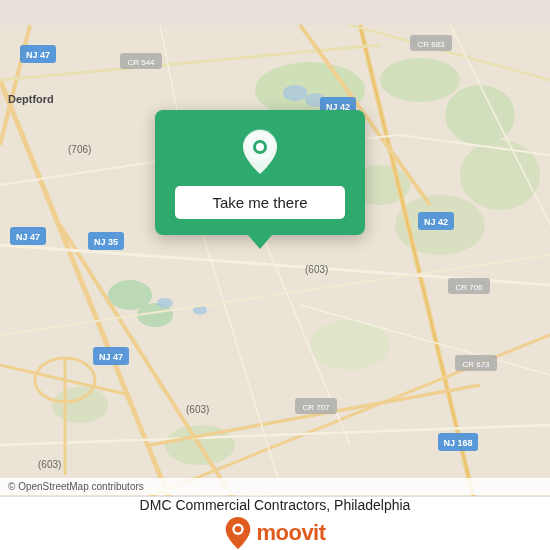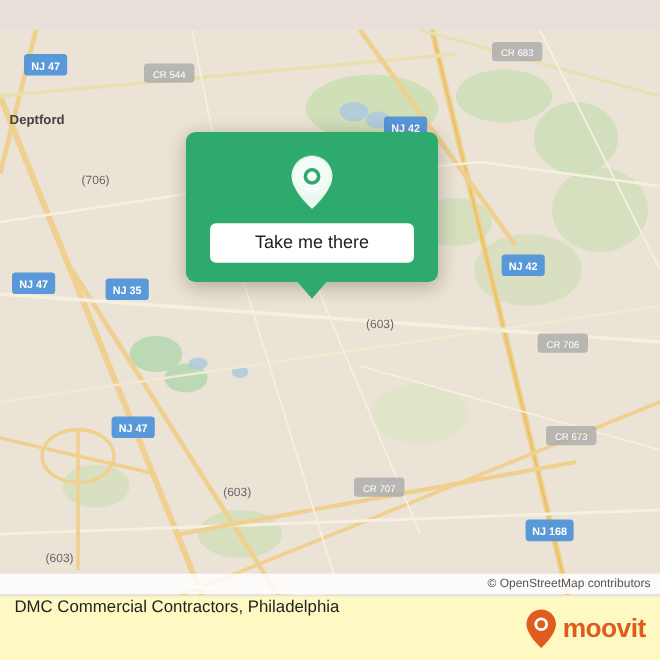--- a/index.html
+++ b/index.html
@@ -78,35 +78,37 @@
     
     #attribution-bar {
       position: absolute;
       bottom: 55px;
       left: 0;
       right: 0;
       background: rgba(255,255,255,0.85);
       padding: 3px 8px;
       font-size: 10px;
       color: #555;
-      text-align: right;
+      text-align: left;
     }
 
     
     #bottom-bar {
       position: absolute;
       bottom: 0;
       left: 0;
       right: 0;
       height: 54px;
-      background: #fef9c3;
-      display: flex;
+      background: #ffffff;
+      display: flex;
+      align-items: center;
       padding: 0 12px;
       border-top: 1px solid #e0e0e0;
       justify-content: space-between;
+      flex-direction: column;
     }
 
     #bottom-bar-text {
       font-size: 14px;
       color: #222;
       font-weight: 400;
     }
 
     #moovit-logo {
       display: flex;

